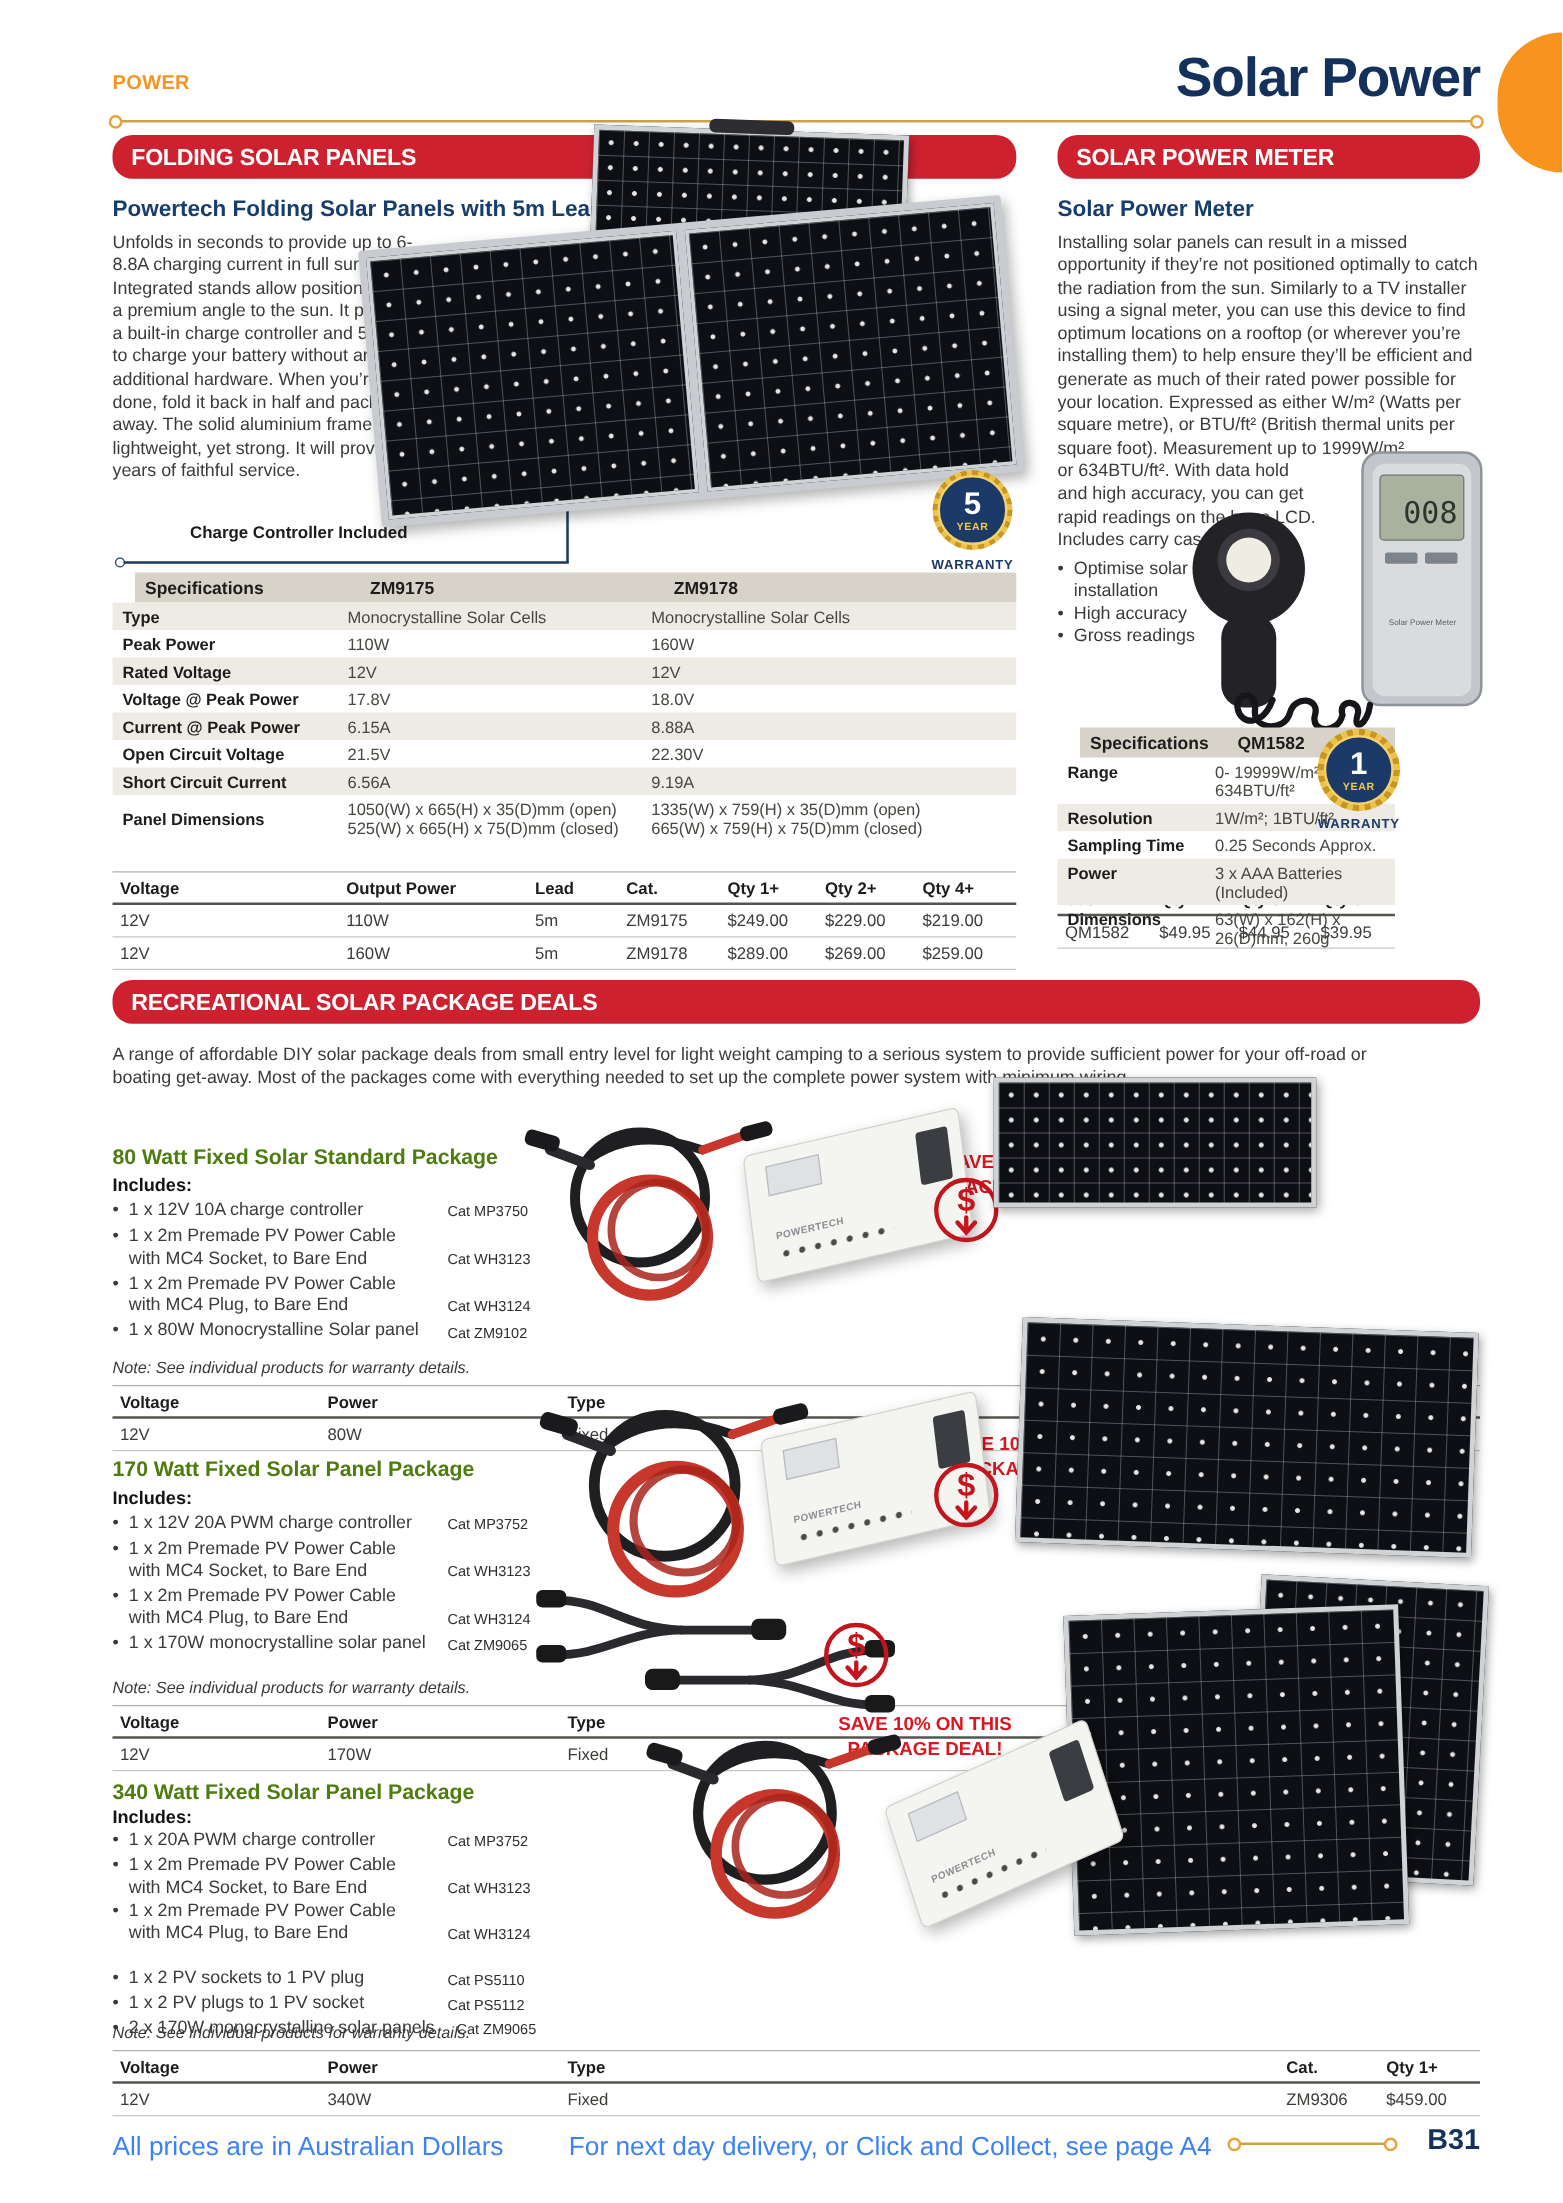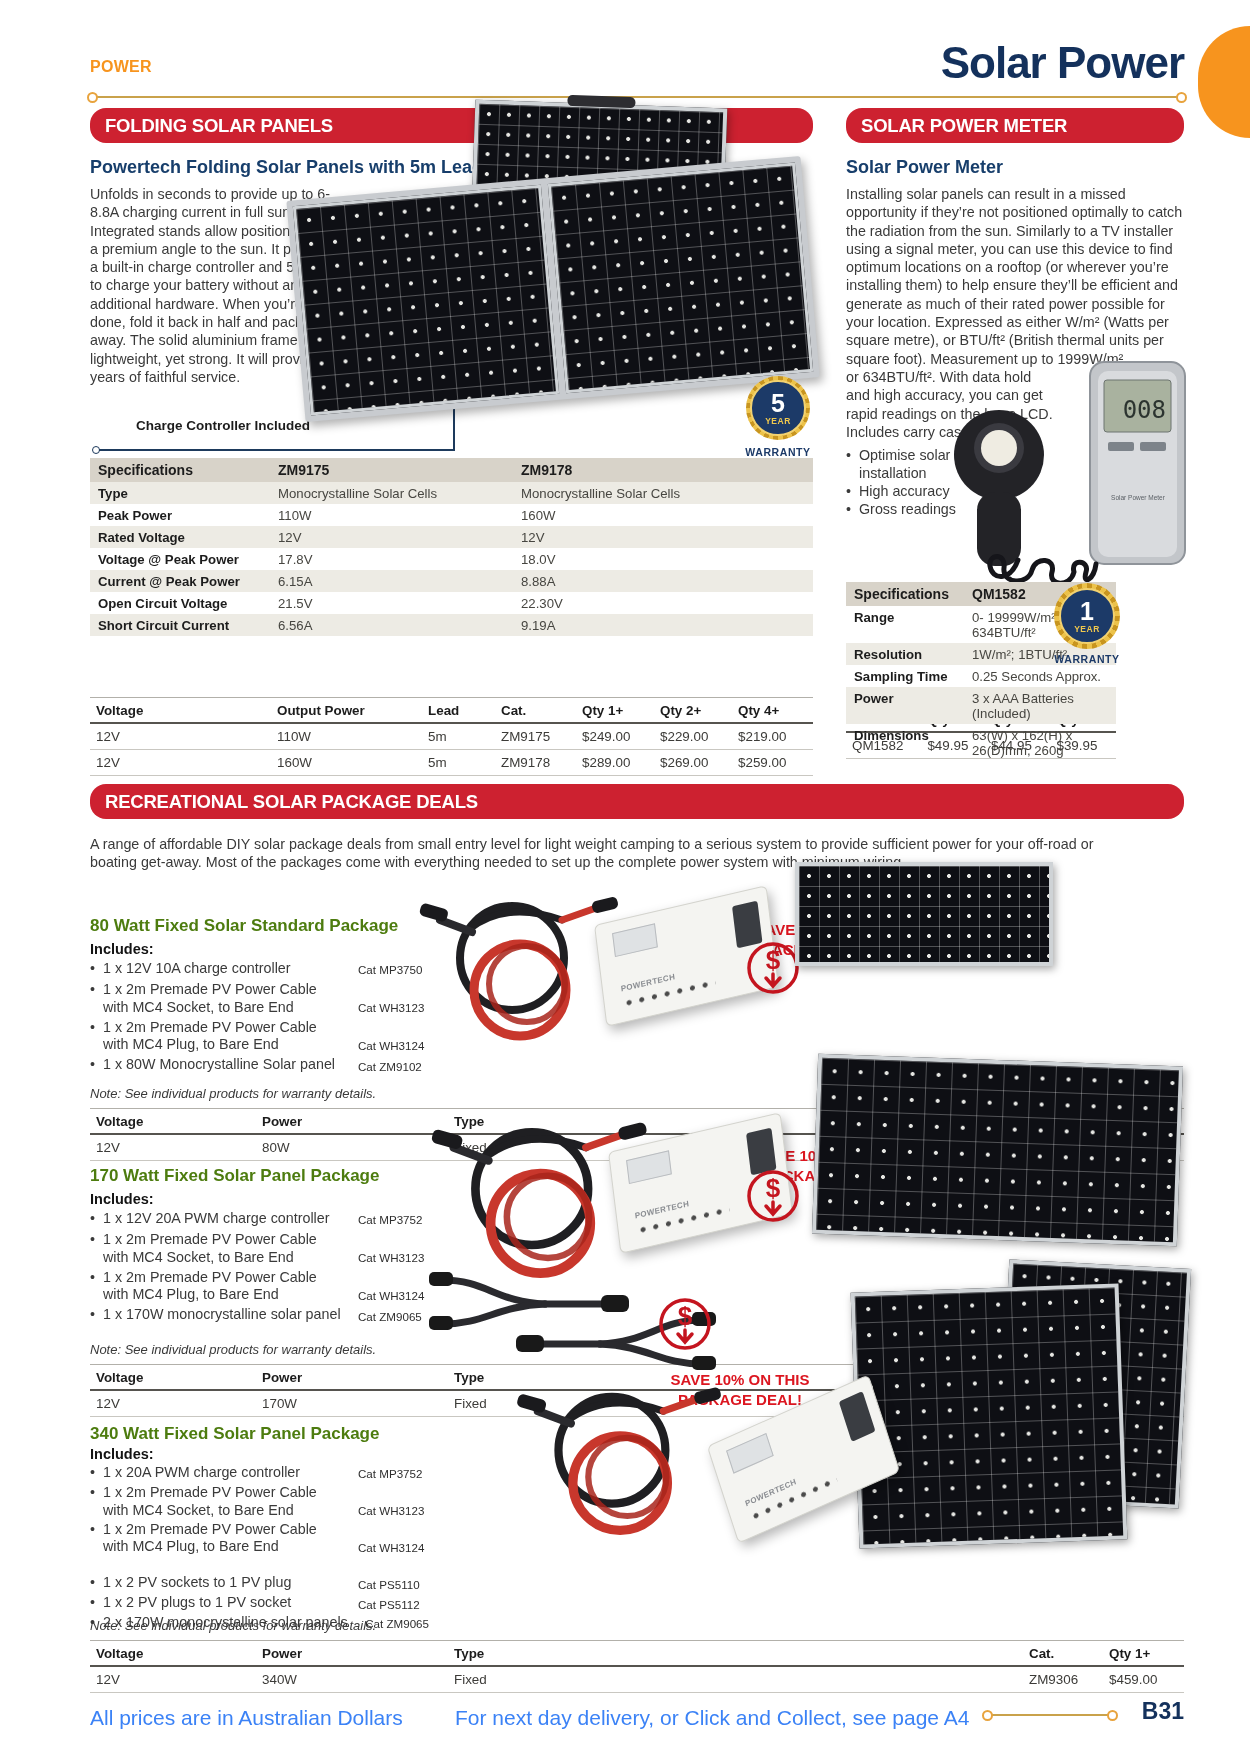--- a/index.html
+++ b/index.html
@@ -21,21 +21,21 @@
 
   .col-title{font-size:18px;font-weight:bold;color:#173e6b;margin-top:14px;}
   .bodytext{font-size:14.3px;line-height:1.28;color:#3a3a3a;margin-top:7px;}
 
   
   .blt{position:relative;padding-left:13px;font-size:14.3px;line-height:1.25;color:#3a3a3a;}
   .blt::before{content:"\2022";position:absolute;left:0;top:0;}
 
   
   .stable{font-size:13.2px;color:#474641;}
-  .stable .shead{display:flex;background:#d8d3c9;font-weight:bold;color:#1c1c1c;padding:4px 8px;font-size:14px;}
+  .stable .shead{display:flex;background:#d8d3c9;font-weight:bold;color:#1c1c1c;padding:4px 8px;font-size:14px;margin-left:18px;}
   .stable .srow{display:flex;padding:3.5px 8px;}
   .stable .lab{font-weight:bold;color:#1c1c1c;}
   .ls .c0{width:180px}.ls .c1{width:243px}.ls .c2{flex:1}
   .ms .c0{width:118px}.ms .c1{flex:1}
   .ls .sbody .srow:nth-child(odd){background:#edebe4;}
   .ms .sbody .srow:nth-child(even){background:#edebe4;}
   .twoline div{line-height:1.18;}
 
   
   .ptable{font-size:13.4px;color:#3c3b38;}
@@ -116,21 +116,21 @@
   </div>
 
   <div class="abs" style="left:295px;top:100px;width:520px;height:305px;z-index:1">
     <div class="panel fold-rear cell20" style="position:absolute;left:178px;top:4px;width:252px;height:136px;transform:rotate(2deg)"></div>
     <div class="fold-front" style="position:absolute;left:0;top:78px;width:516px;height:222px;transform:rotate(-5deg)">
       <div class="panel"></div>
       <div class="panel"></div>
     </div>
   </div>
 
-  <div class="abs callout-label" style="left:136px;top:418px">Charge Controller Included</div>
+  <div class="abs callout-label" style="left:152px;top:418px">Charge Controller Included</div>
   <div class="cdot" style="left:92px;top:446px"></div>
   <div class="cline" style="left:99px;top:449px;width:356px;height:1.6px"></div>
   <div class="cline" style="left:453px;top:352px;width:1.6px;height:98px"></div>
 
   <div class="abs badge" style="left:746px;top:376px;width:64px;height:64px">
     <div class="badge-in">
       <span class="bnum">5</span>
       <span class="byr">YEAR</span>
     </div>
   </div>
@@ -170,20 +170,31 @@
       </div>
       <div class="srow">
         <div class="c0 lab">Open Circuit Voltage</div>
         <div class="c1">21.5V</div>
         <div class="c2">22.30V</div>
       </div>
       <div class="srow">
         <div class="c0 lab">Short Circuit Current</div>
         <div class="c1">6.56A</div>
         <div class="c2">9.19A</div>
+      </div>
+      <div class="srow">
+        <div class="c0 lab" style="align-self:center">Panel Dimensions</div>
+        <div class="c1 twoline">
+          <div>1050(W) x 665(H) x 35(D)mm (open)</div>
+          <div>525(W) x 665(H) x 75(D)mm (closed)</div>
+        </div>
+        <div class="c2 twoline">
+          <div>1335(W) x 759(H) x 35(D)mm (open)</div>
+          <div>665(W) x 759(H) x 75(D)mm (closed)</div>
+        </div>
       </div>
     </div>
   </div>
 
   <div class="abs ptable lp" style="left:90px;top:697px;width:723px">
     <div class="hrow">
       <div class="c0">Voltage</div>
       <div class="c1">Output Power</div>
       <div class="c2">Lead</div>
       <div class="c3">Cat.</div>

